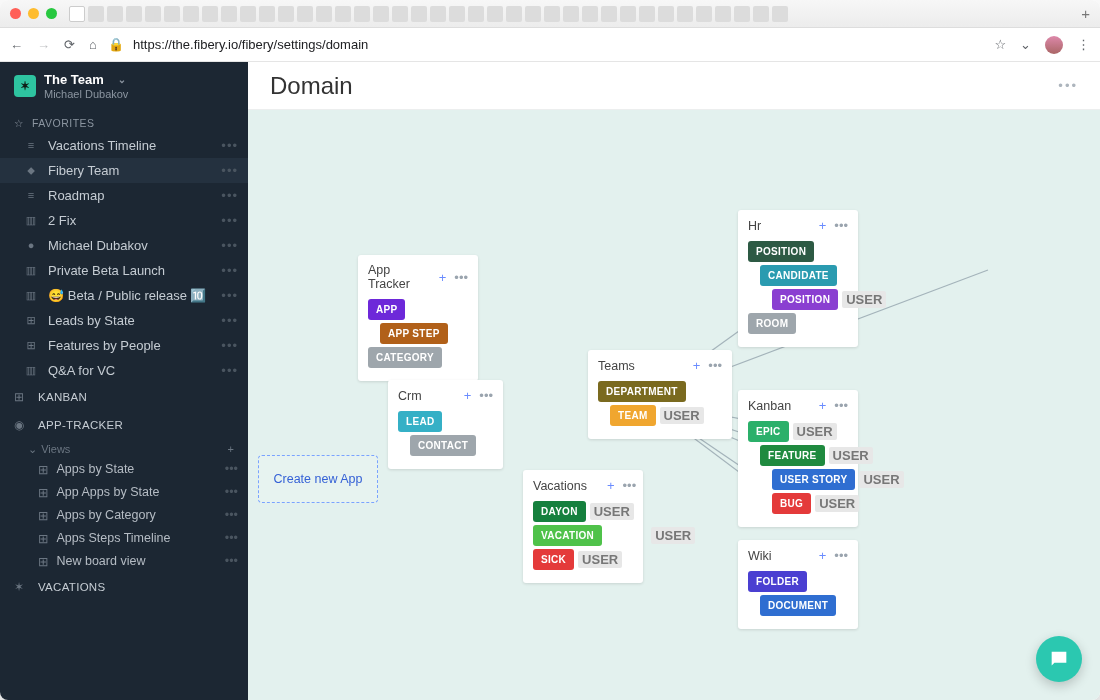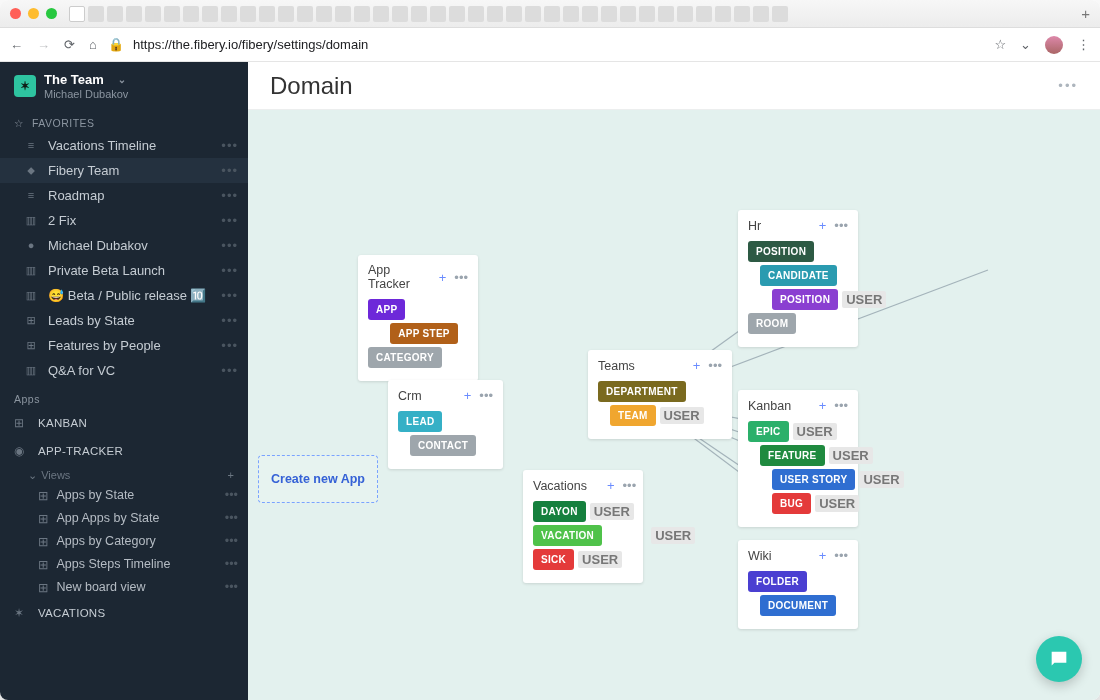--- a/index.html
+++ b/index.html
@@ -195,23 +195,20 @@
             <span>Features by People</span>
             <span class="dots">•••</span>
           </div>
           <div class="sb-item">
             <span class="ic">▥</span>
             <span>Q&amp;A for VC</span>
             <span class="dots">•••</span>
           </div>
         </div>
 
-      <div class="sb-section" style="text-transform:none;">
-        <span>Apps</span>
-      </div>
       <div class="sb-app">
           <span class="ic">⊞</span>
           <span>KANBAN</span>
         </div>
       <div class="sb-app">
           <span class="ic">◉</span>
           <span>APP-TRACKER</span>
         </div>
       <div class="sb-views">
         <span><span style="margin-right:4px;">⌄</span><span>Views</span></span>
@@ -260,37 +257,37 @@
         <svg class="lines">
           <line class="rel" x1="395" y1="290" x2="520" y2="375"></line>
           <line class="rel" x1="395" y1="290" x2="560" y2="345"></line>
           <line class="rel" x1="395" y1="290" x2="525" y2="315"></line>
           <line class="rel" x1="395" y1="290" x2="740" y2="160"></line>
           <line class="rel" x1="395" y1="290" x2="535" y2="395"></line>
           <line class="rel" x1="548" y1="180" x2="395" y2="290"></line>
           <line class="rel" x1="560" y1="360" x2="395" y2="290"></line>
         </svg>
 
-        <div class="create-app" style="left:10px;top:345px;width:120px;height:48px;font-weight:bold;">
+        <div class="create-app" style="left:10px;top:345px;width:120px;height:48px;">
           <span>Create new App</span>
         </div>
 
         <div id="cards-layer">
             <div class="card" style="left: 110px; top: 145px; width: 120px;">
               <div class="card-header">
                 <span class="card-title">App Tracker</span>
                 <span class="card-actions">
                   <span style="cursor:pointer;">+</span>
                   <span class="more" style="cursor:pointer;">•••</span>
                 </span>
               </div>
               <div class="pill-row" style="margin-left:0px;">
                 <span class="pill" style="background:#6d28d9;">APP</span>
               </div>
-              <div class="pill-row" style="margin-left:12px;justify-content:center;">
+              <div class="pill-row" style="margin-left:12px;">
                 <span class="pill" style="background:#b16019;">APP STEP</span>
               </div>
               <div class="pill-row" style="margin-left:0px;">
                 <span class="pill" style="background:#9ea6ac;">CATEGORY</span>
               </div>
             </div>
             <div class="card" style="left: 140px; top: 270px; width: 115px;">
               <div class="card-header">
                 <span class="card-title">Crm</span>
                 <span class="card-actions">

